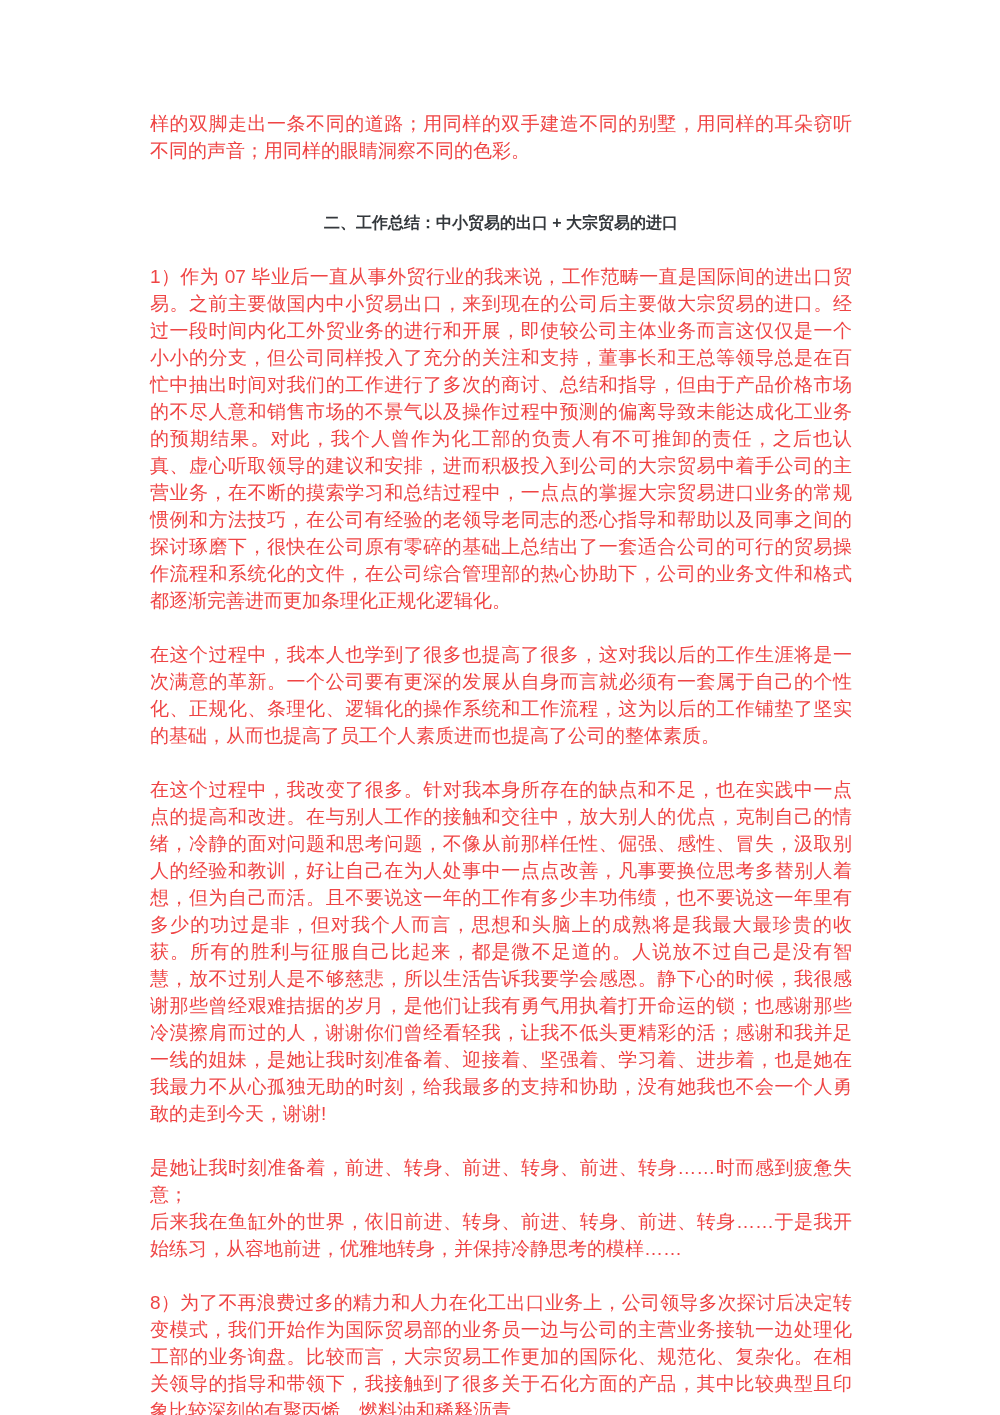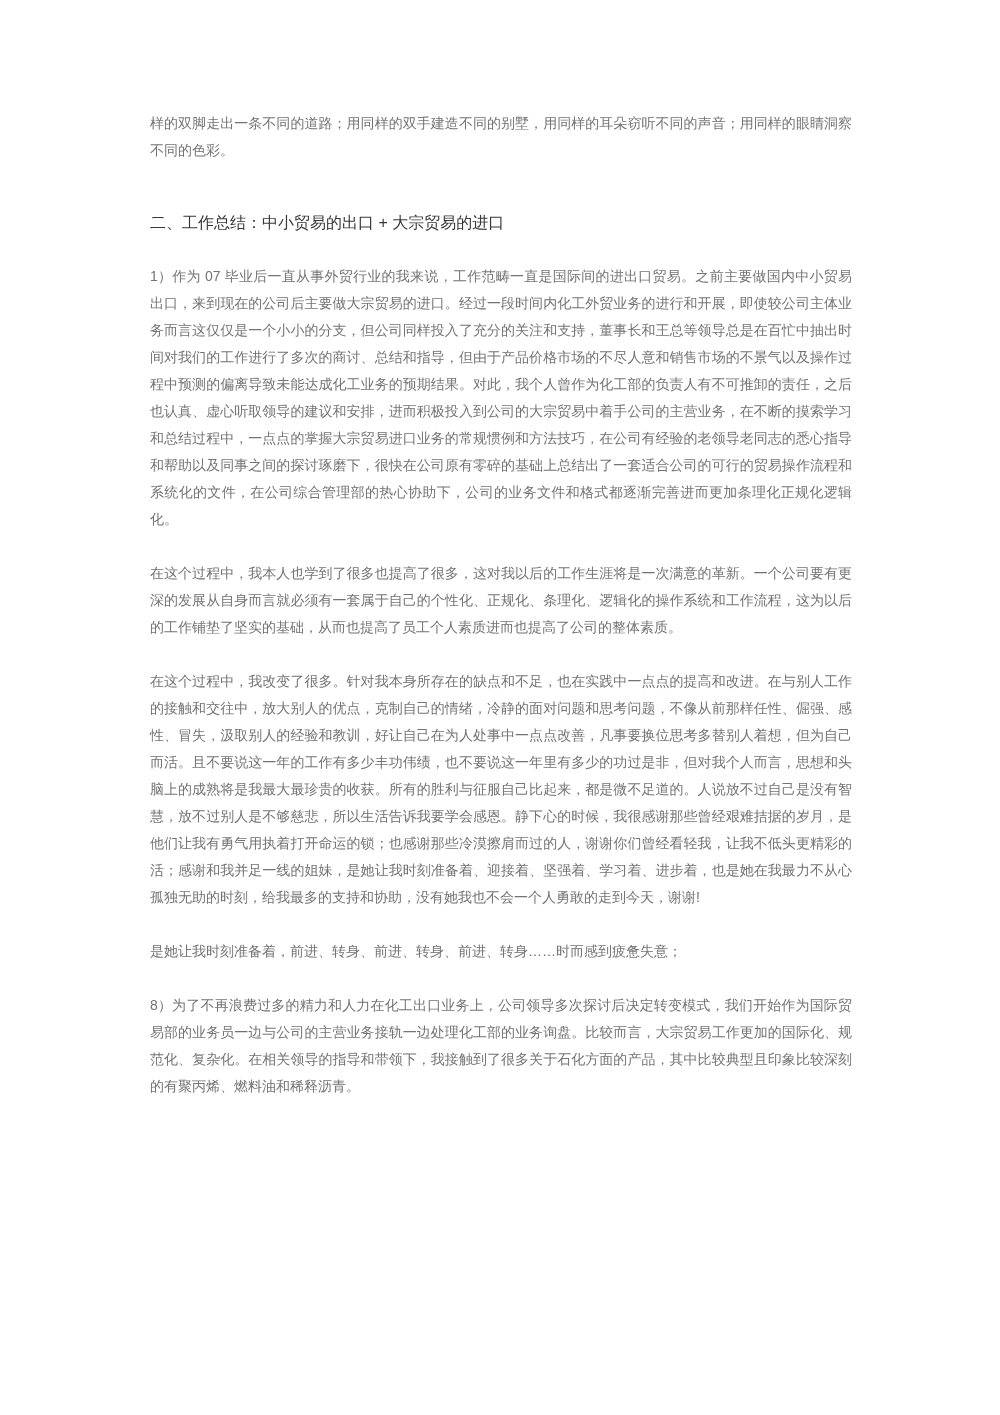--- a/index.html
+++ b/index.html
@@ -15,54 +15,55 @@
   }
   .page {
     box-sizing: border-box;
     width: 1000px;
     height: 1415px;
     padding: 110px 148px 0 150px;
     background: #ffffff;
     overflow: hidden;
   }
   .para {
-    font-size: 14px;
+    font-size: 19px;
     line-height: 27px;
-    color: #737373;
+    color: #ef4444;
     text-align: justify;
     margin: 27px 0;
     letter-spacing: 0;
   }
   .para:first-child {
     margin-top: 0;
   }
   .section-heading {
     font-size: 16px;
     line-height: 27px;
-    font-weight: 400;
+    font-weight: 700;
     color: #34383c;
     margin: 45px 0 26px 0;
+    text-align: center;
   }
   .poem-line {
     display: inline;
   }
 </style>
 </head>
 <body>
 
 <div class="page">
 
   <p class="para">样的双脚走出一条不同的道路；用同样的双手建造不同的别墅，用同样的耳朵窃听不同的声音；用同样的眼睛洞察不同的色彩。</p>
 
   <h2 class="section-heading">二、工作总结：中小贸易的出口 + 大宗贸易的进口</h2>
 
   <p class="para">1）作为 07 毕业后一直从事外贸行业的我来说，工作范畴一直是国际间的进出口贸易。之前主要做国内中小贸易出口，来到现在的公司后主要做大宗贸易的进口。经过一段时间内化工外贸业务的进行和开展，即使较公司主体业务而言这仅仅是一个小小的分支，但公司同样投入了充分的关注和支持，董事长和王总等领导总是在百忙中抽出时间对我们的工作进行了多次的商讨、总结和指导，但由于产品价格市场的不尽人意和销售市场的不景气以及操作过程中预测的偏离导致未能达成化工业务的预期结果。对此，我个人曾作为化工部的负责人有不可推卸的责任，之后也认真、虚心听取领导的建议和安排，进而积极投入到公司的大宗贸易中着手公司的主营业务，在不断的摸索学习和总结过程中，一点点的掌握大宗贸易进口业务的常规惯例和方法技巧，在公司有经验的老领导老同志的悉心指导和帮助以及同事之间的探讨琢磨下，很快在公司原有零碎的基础上总结出了一套适合公司的可行的贸易操作流程和系统化的文件，在公司综合管理部的热心协助下，公司的业务文件和格式都逐渐完善进而更加条理化正规化逻辑化。</p>
 
   <p class="para">在这个过程中，我本人也学到了很多也提高了很多，这对我以后的工作生涯将是一次满意的革新。一个公司要有更深的发展从自身而言就必须有一套属于自己的个性化、正规化、条理化、逻辑化的操作系统和工作流程，这为以后的工作铺垫了坚实的基础，从而也提高了员工个人素质进而也提高了公司的整体素质。</p>
 
   <p class="para">在这个过程中，我改变了很多。针对我本身所存在的缺点和不足，也在实践中一点点的提高和改进。在与别人工作的接触和交往中，放大别人的优点，克制自己的情绪，冷静的面对问题和思考问题，不像从前那样任性、倔强、感性、冒失，汲取别人的经验和教训，好让自己在为人处事中一点点改善，凡事要换位思考多替别人着想，但为自己而活。且不要说这一年的工作有多少丰功伟绩，也不要说这一年里有多少的功过是非，但对我个人而言，思想和头脑上的成熟将是我最大最珍贵的收获。所有的胜利与征服自己比起来，都是微不足道的。人说放不过自己是没有智慧，放不过别人是不够慈悲，所以生活告诉我要学会感恩。静下心的时候，我很感谢那些曾经艰难拮据的岁月，是他们让我有勇气用执着打开命运的锁；也感谢那些冷漠擦肩而过的人，谢谢你们曾经看轻我，让我不低头更精彩的活；感谢和我并足一线的姐妹，是她让我时刻准备着、迎接着、坚强着、学习着、进步着，也是她在我最力不从心孤独无助的时刻，给我最多的支持和协助，没有她我也不会一个人勇敢的走到今天，谢谢!</p>
 
-  <p class="para"><span class="poem-line">是她让我时刻准备着，前进、转身、前进、转身、前进、转身……时而感到疲惫失意；</span><br></p>
+  <p class="para"><span class="poem-line">是她让我时刻准备着，前进、转身、前进、转身、前进、转身……时而感到疲惫失意；</span><br><span class="poem-line">后来我在鱼缸外的世界，依旧前进、转身、前进、转身、前进、转身……于是我开始练习，从容地前进，优雅地转身，并保持冷静思考的模样……</span></p>
 
 
   <p class="para">8）为了不再浪费过多的精力和人力在化工出口业务上，公司领导多次探讨后决定转变模式，我们开始作为国际贸易部的业务员一边与公司的主营业务接轨一边处理化工部的业务询盘。比较而言，大宗贸易工作更加的国际化、规范化、复杂化。在相关领导的指导和带领下，我接触到了很多关于石化方面的产品，其中比较典型且印象比较深刻的有聚丙烯、燃料油和稀释沥青。</p>
 
 </div>
 
 </body></html>

